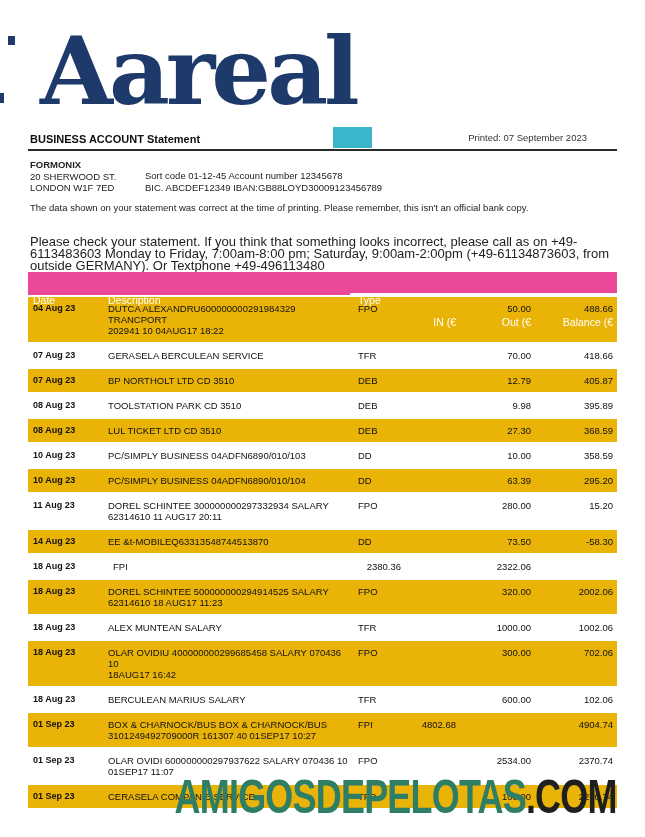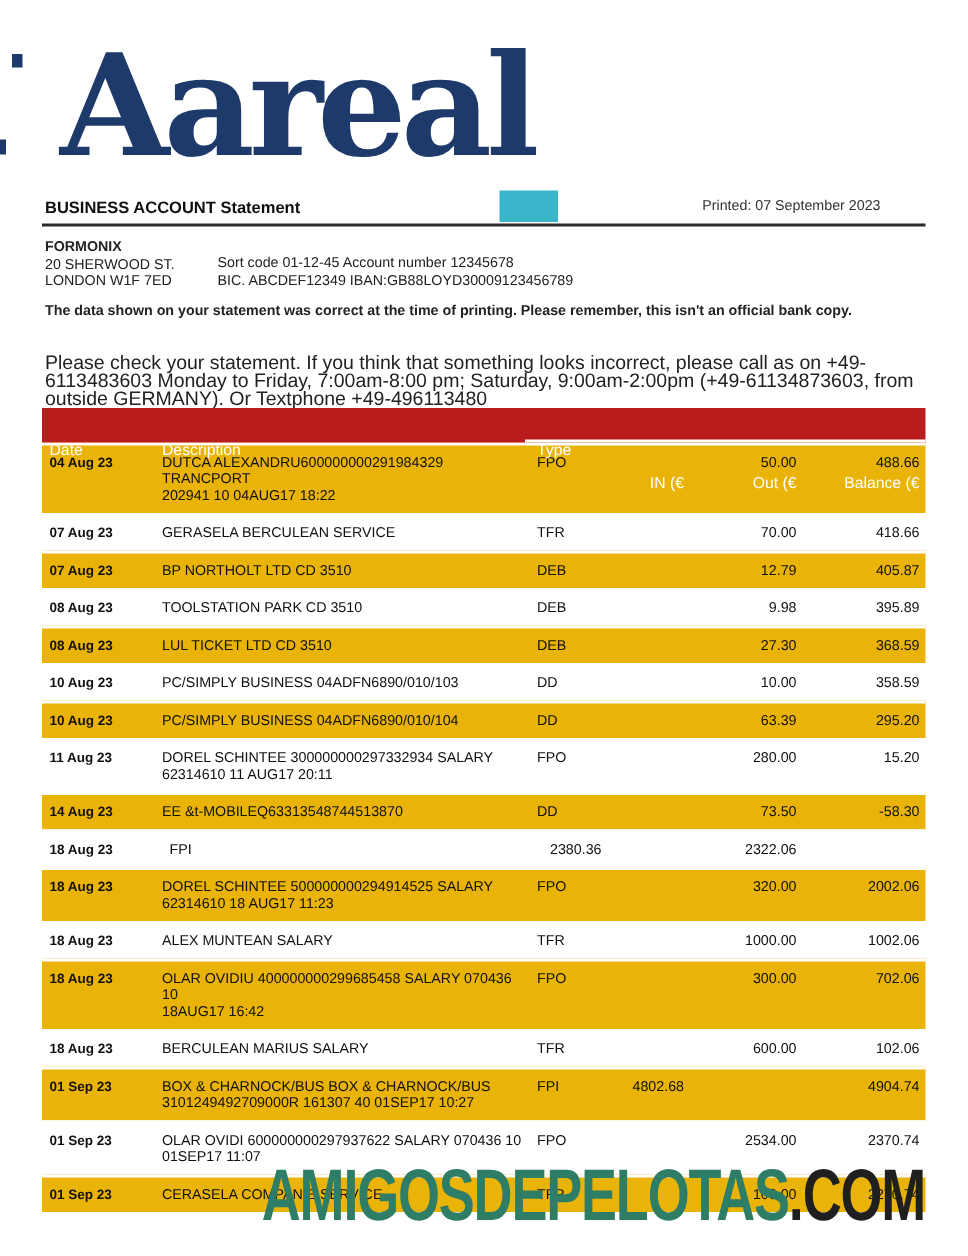--- a/index.html
+++ b/index.html
@@ -31,29 +31,29 @@
   .title-line { position:absolute; left:28px; right:28px; top:131px; height:18px; }
   .statement-type { position:absolute; left:2px; top:2px; font-size:11px; font-weight:bold; color:#0f0f0f; }
   .printed { position:absolute; right:30px; top:1px; font-size:9.5px; color:#333; }
   .rule { position:absolute; left:28px; right:28px; top:149px; border-top:2px solid #2b2b2b; }
 
   
   .address-block { position:absolute; left:30px; top:159px; font-size:9.5px; line-height:11.5px; color:#222; }
   .holder { font-weight:bold; }
   .sort-block { position:absolute; left:145px; top:170px; font-size:9.5px; line-height:11.5px; color:#222; }
 
-  .disclaimer { position:absolute; left:30px; top:202px; width:588px; font-size:9.5px; line-height:12px; color:#222;font-weight:bold; }
+  .disclaimer { position:absolute; left:30px; top:202px; width:588px; font-size:9.5px; line-height:12px; color:#222; }
   .contact    { position:absolute; left:30px; top:236px; width:588px; font-size:13px; line-height:12px; color:#222; }
 
   
   .table { position:absolute; left:28px; top:272px; width:589px; }
   .thead {
     position:relative;
     display:grid; grid-template-columns:77px 245px 55px 55px 75px 82px;
-    background:#b91c1c; color:#fff;
+    background:#ec4899; color:#fff;
     height:23px; align-items:center; font-size:10.5px;
   }
   .thead::after { content:""; position:absolute; left:322px; right:0; bottom:0; height:2px; background:#fff; }
   .h-date { padding-left:5px; }
   .h-desc { padding-left:3px; }
   .h-type { padding-left:8px; }
   .h-in, .h-out, .h-bal { text-align:right; padding-right:4px;margin-top:44px; }
 
   .row {
     display:grid; grid-template-columns:77px 245px 55px 55px 75px 82px;

